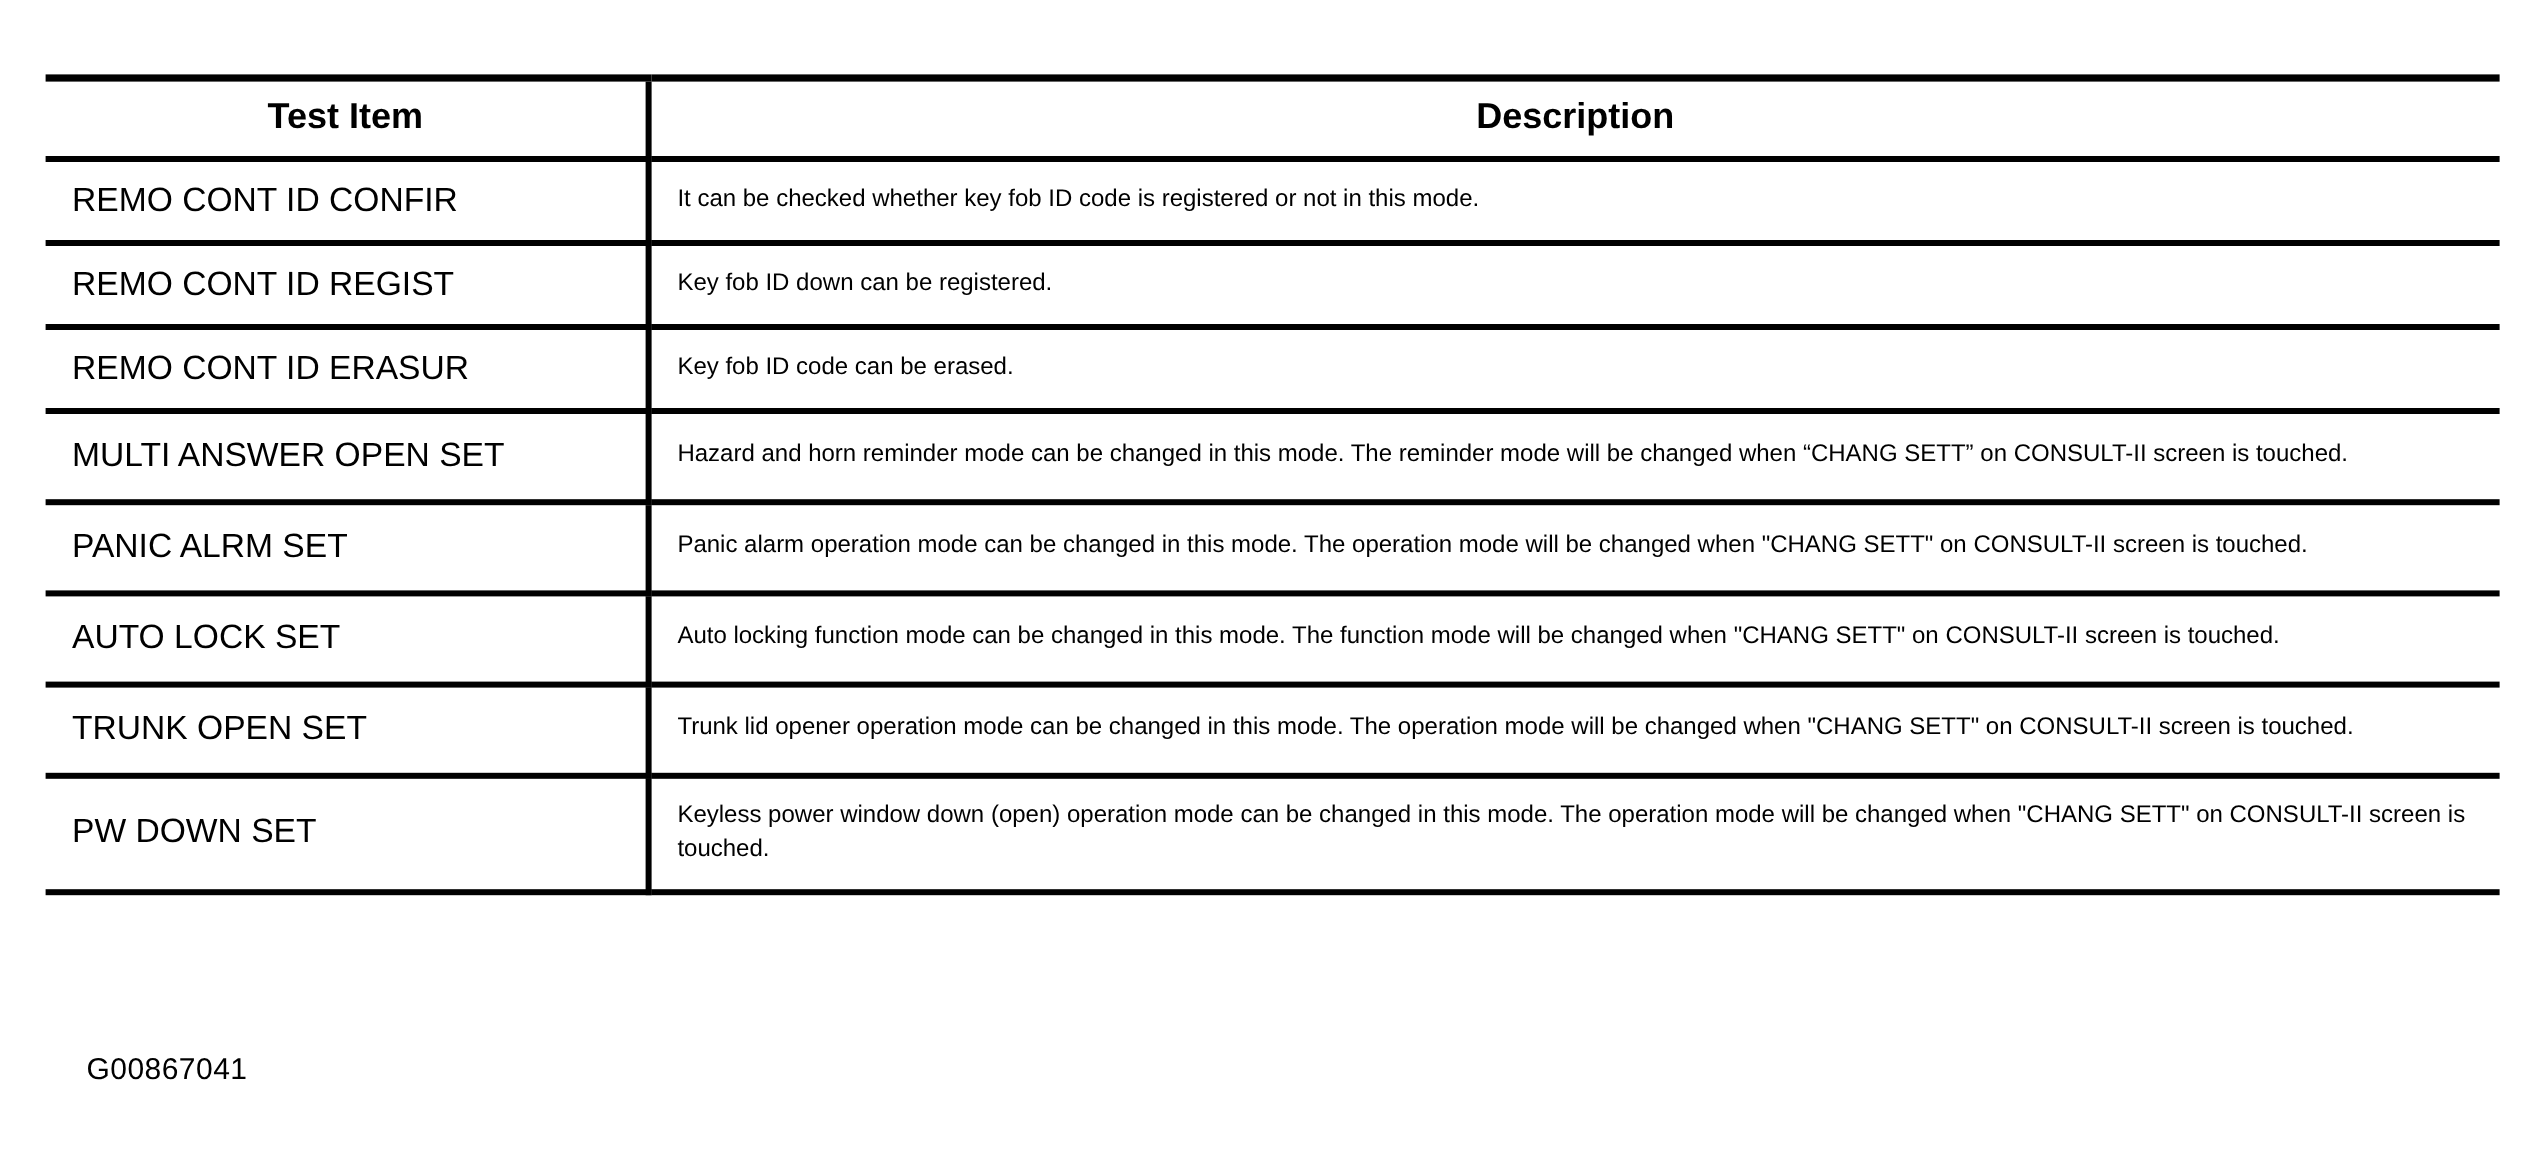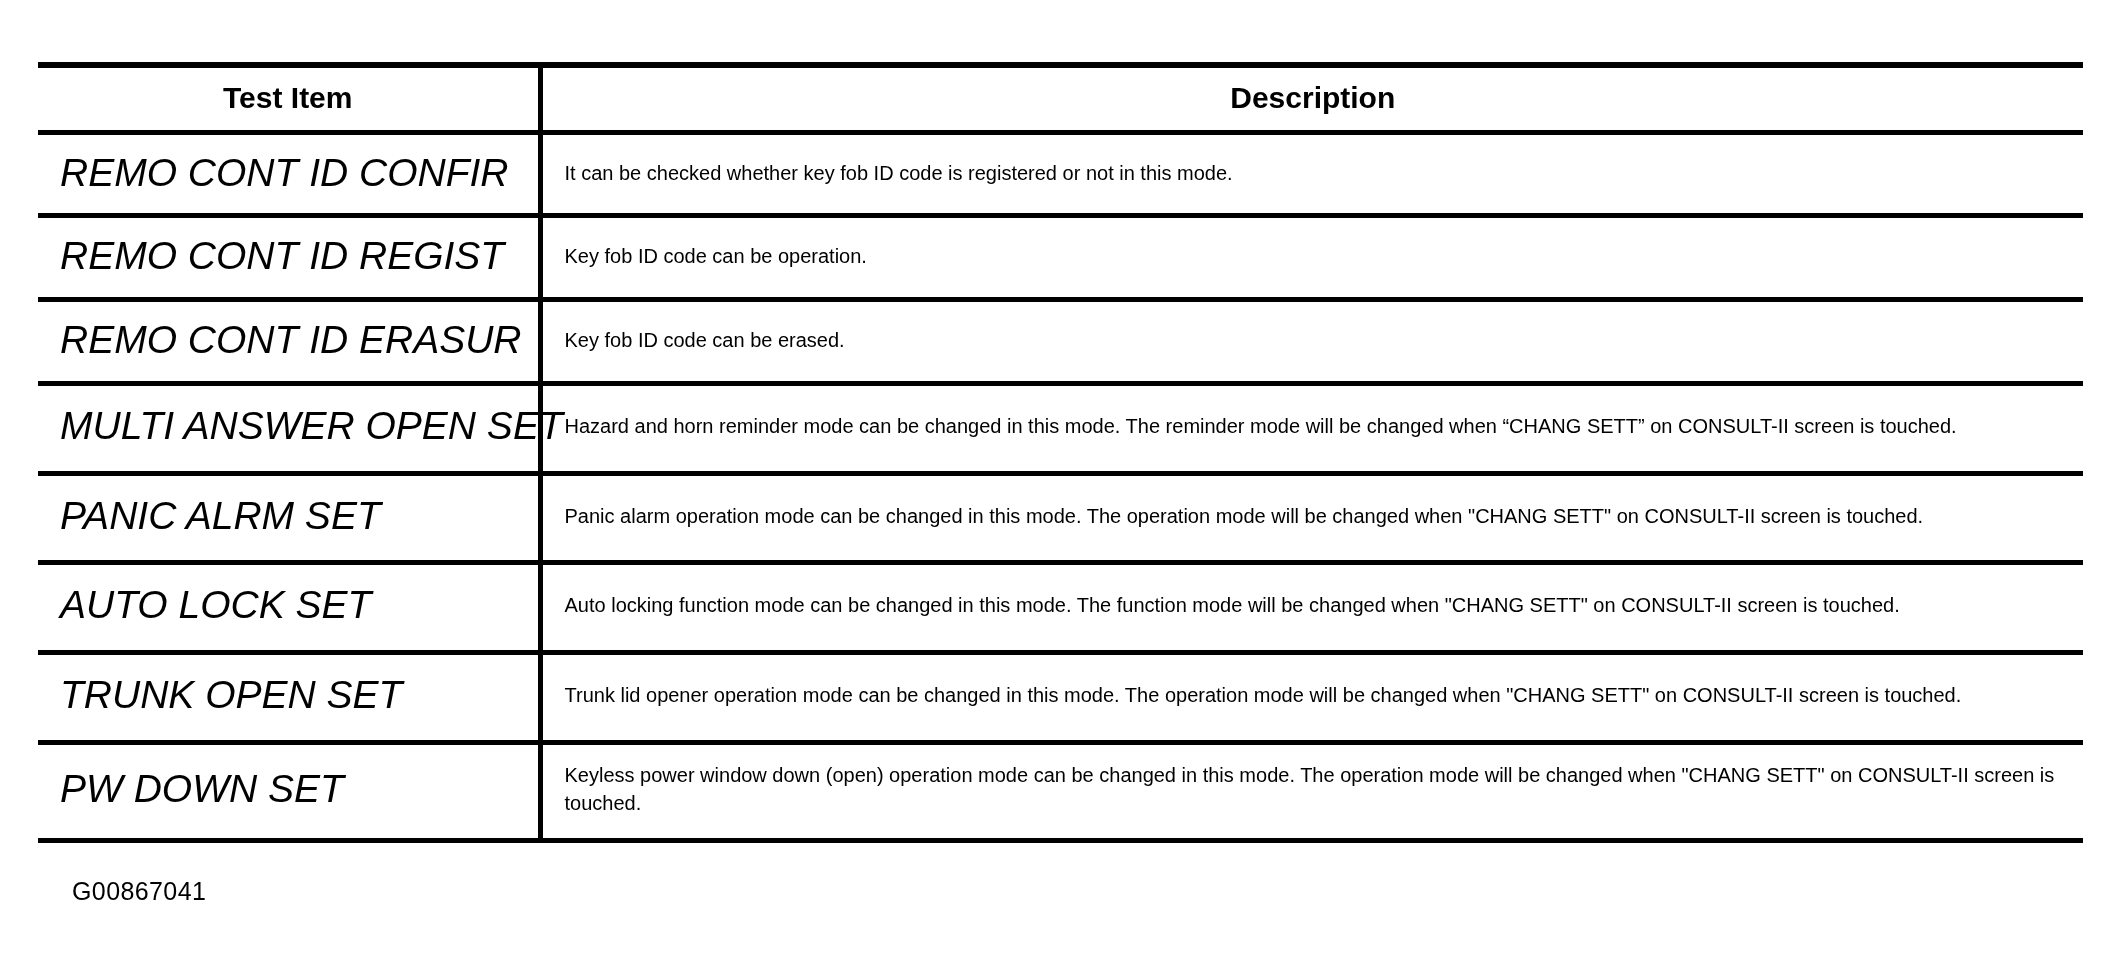--- a/index.html
+++ b/index.html
@@ -58,25 +58,24 @@
   .hdr-item,
   .hdr-desc {
     font-size: 30px;
     line-height: 1.25;
     text-align: center;
     padding: 11px 0 13px 0;
     white-space: nowrap;
   }
 
   .cell-item {
-    font-size: 39px;
+    font-size: 28px;
     line-height: 1.25;
     padding: 14px 10px 16px 22px;
     white-space: nowrap;
-    font-style: italic;
   }
   .cell-desc {
     font-size: 20px;
     line-height: 1.42;
     padding: 14px 18px 16px 22px;
   }
 
   
   tr.tall .cell-item,
   tr.tall .cell-desc {
@@ -125,21 +124,21 @@
           <td class="col-desc">
             <div class="cell-desc">It can be checked whether key fob ID code is registered or not in this mode.</div>
           </td>
         </tr>
 
         <tr>
           <td class="col-item">
             <div class="cell-item">REMO CONT ID REGIST</div>
           </td>
           <td class="col-desc">
-            <div class="cell-desc">Key fob ID code can be operation.</div>
+            <div class="cell-desc">Key fob ID down can be registered.</div>
           </td>
         </tr>
 
         <tr>
           <td class="col-item">
             <div class="cell-item">REMO CONT ID ERASUR</div>
           </td>
           <td class="col-desc">
             <div class="cell-desc">Key fob ID code can be erased.</div>
           </td>

